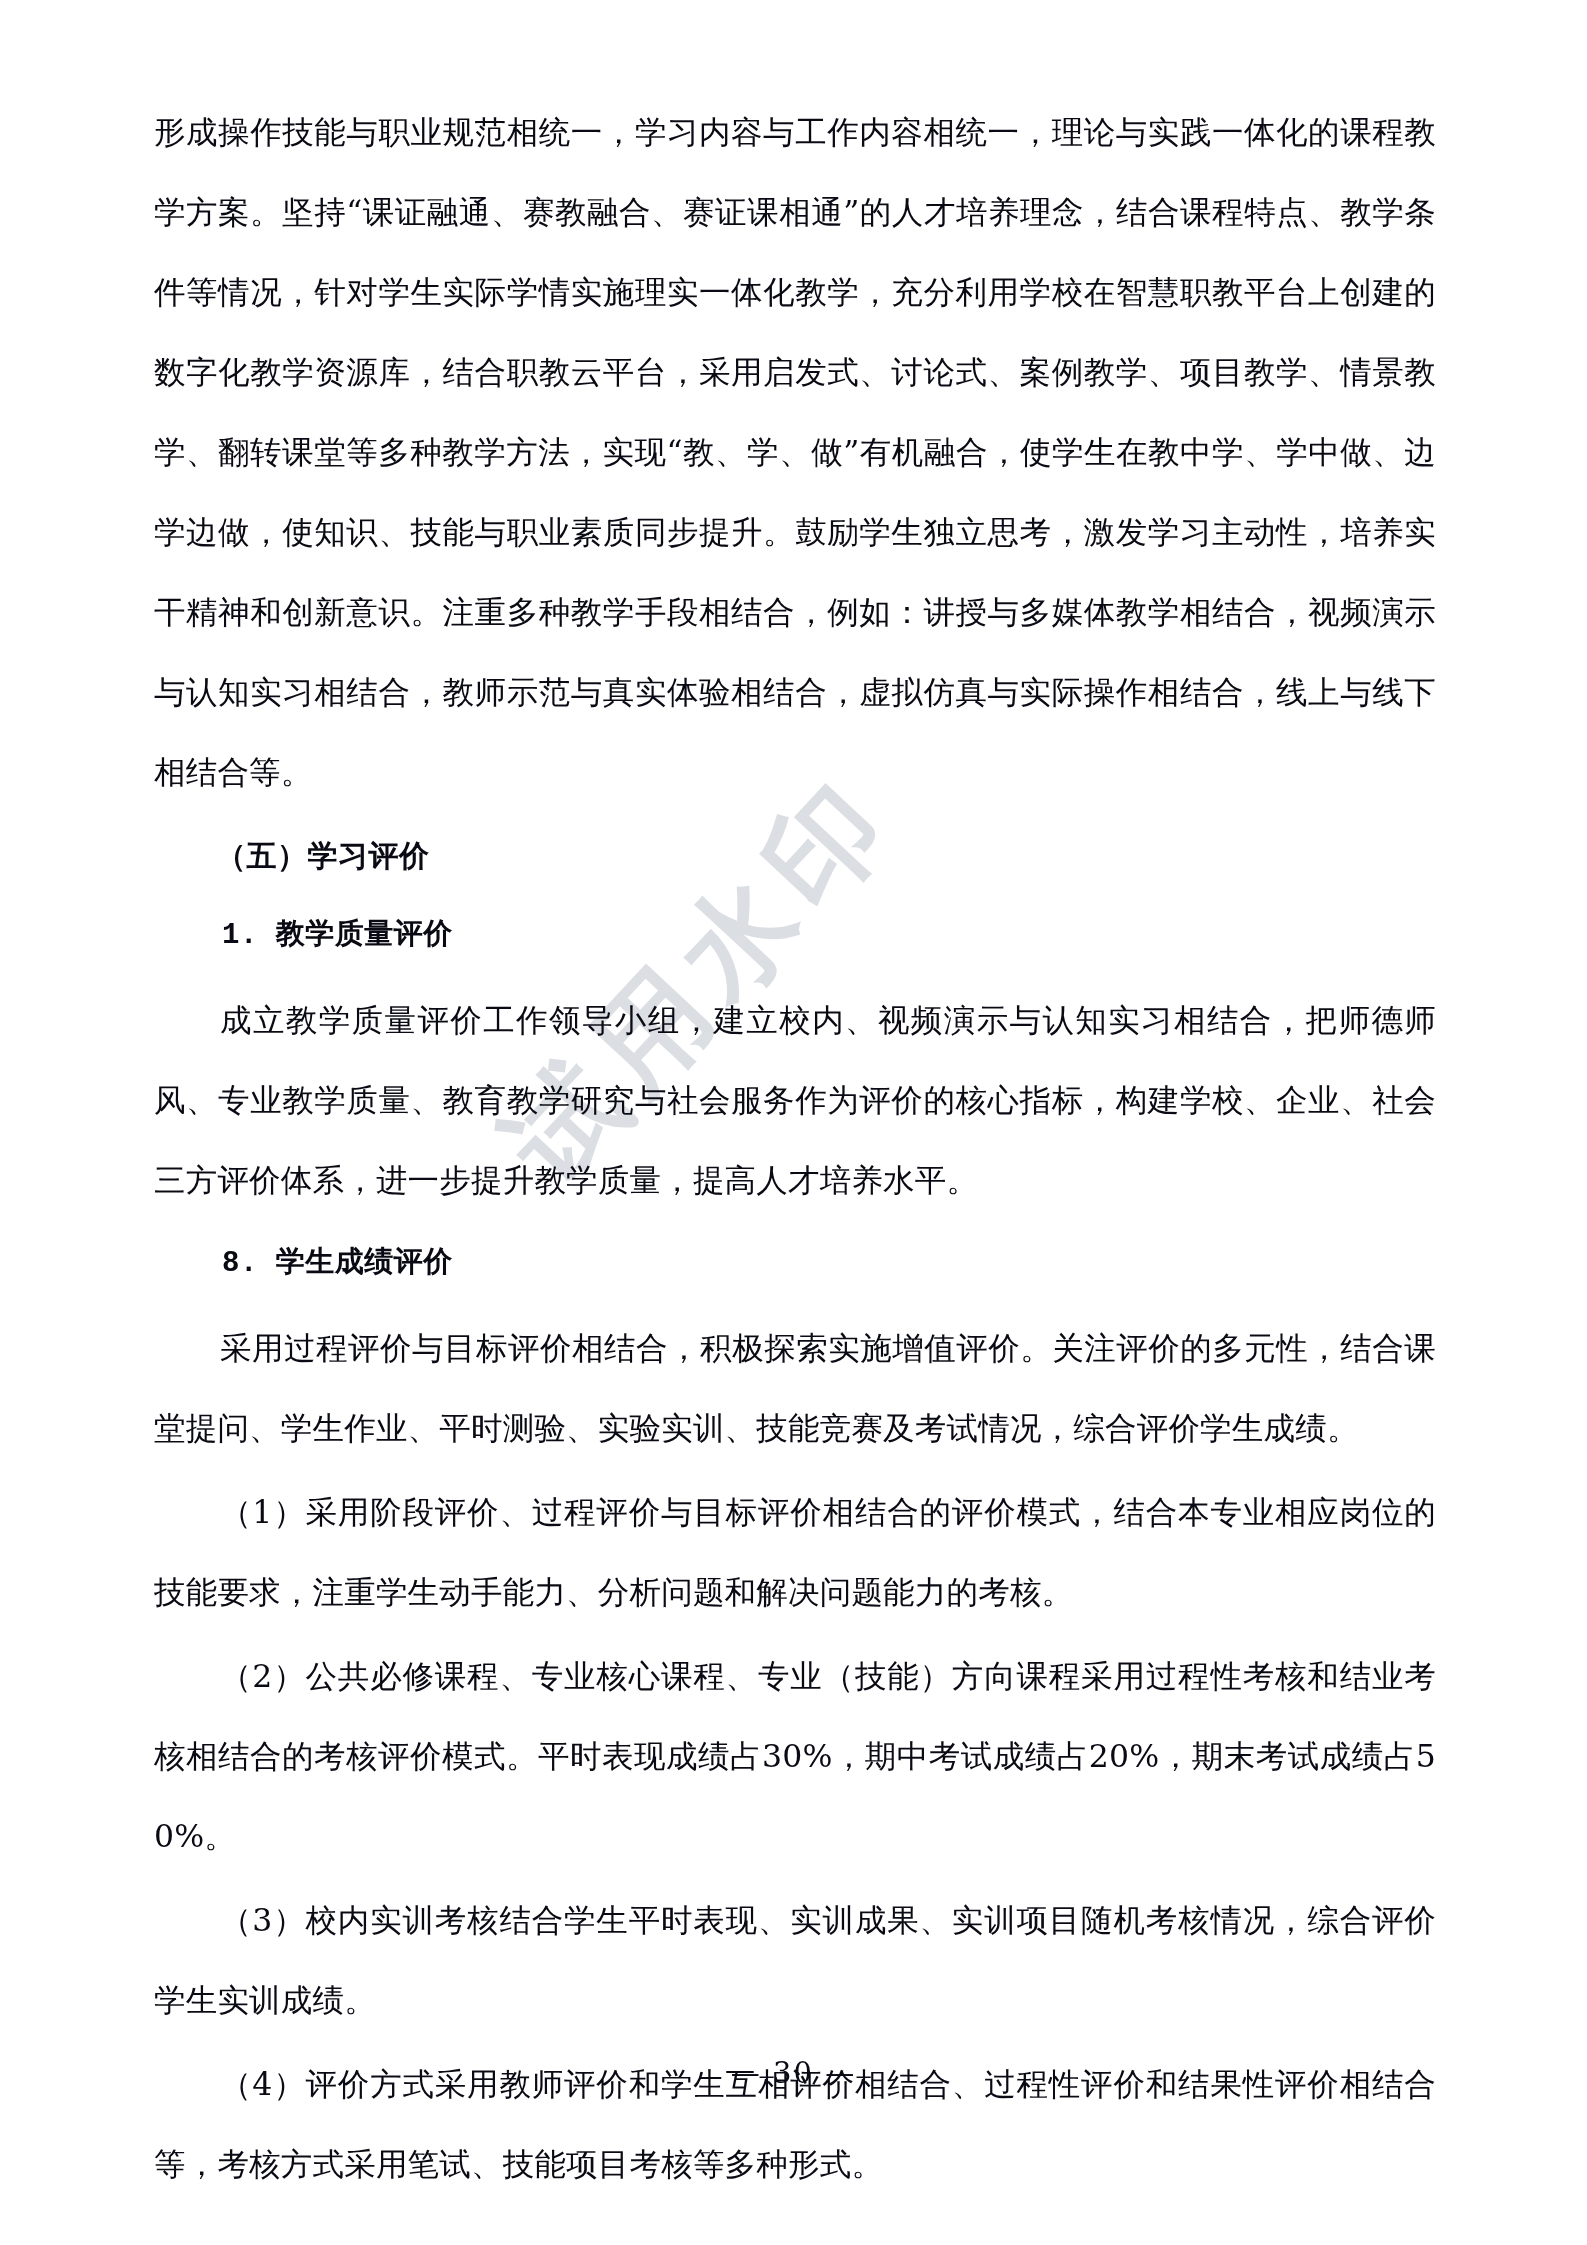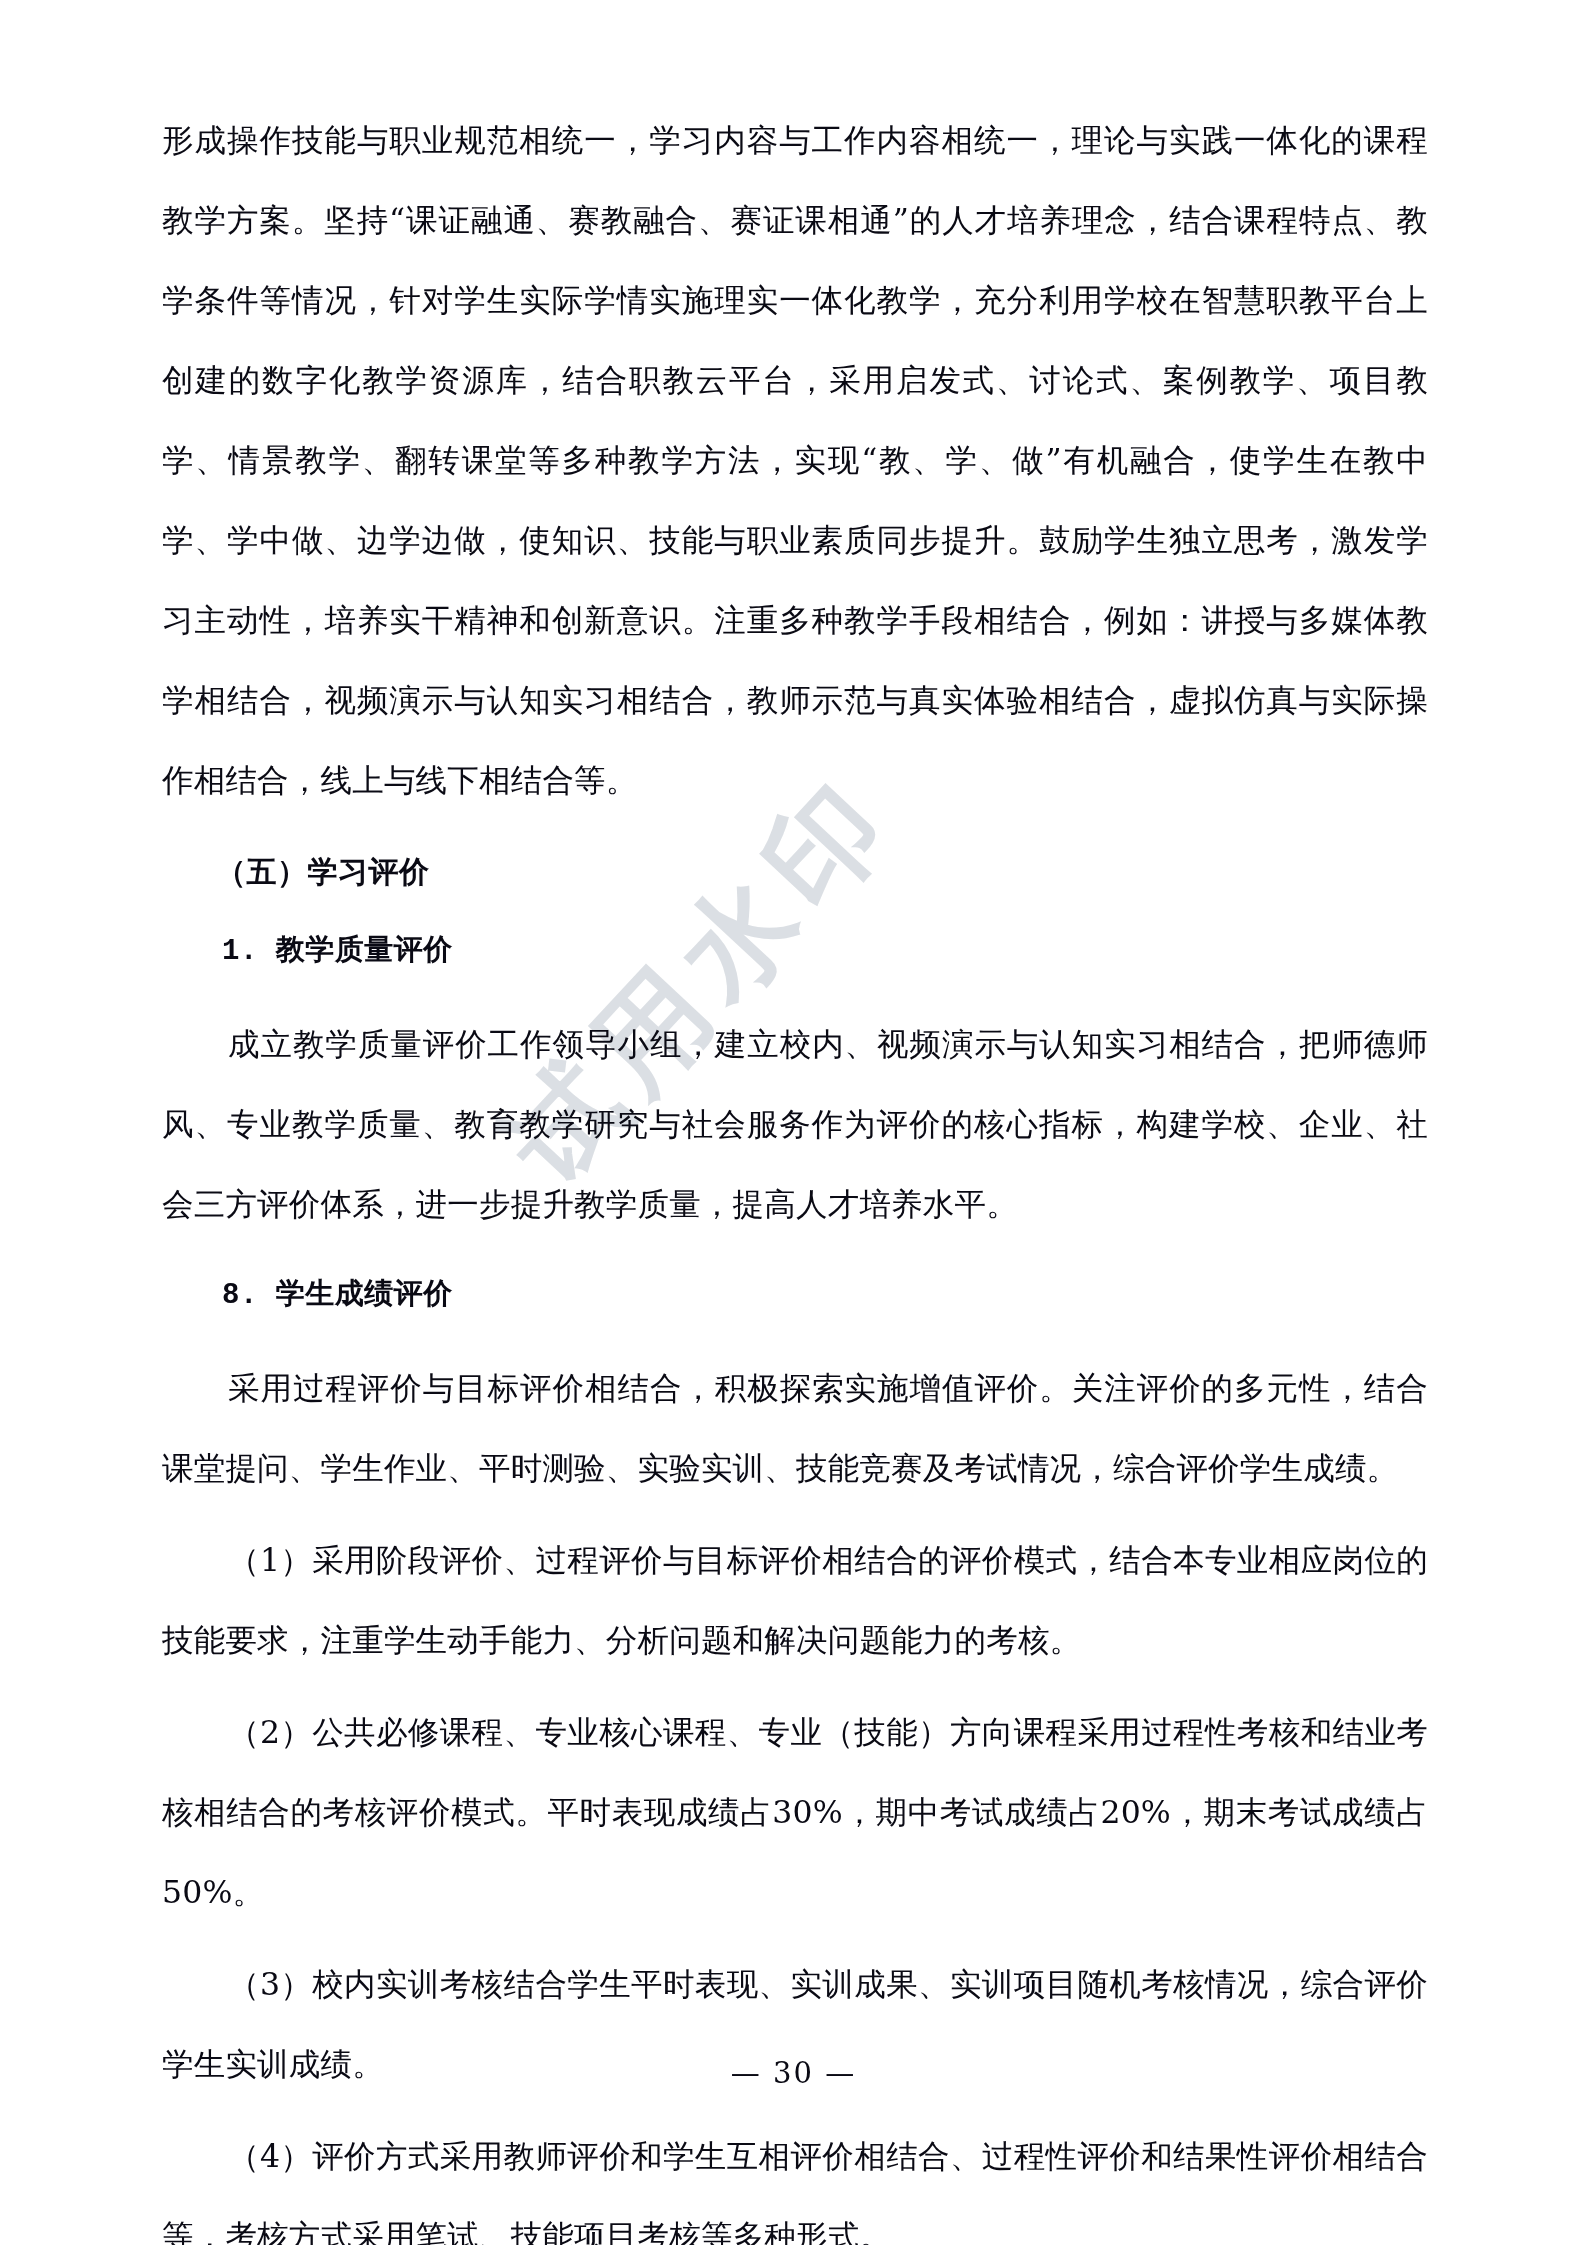--- a/index.html
+++ b/index.html
@@ -56,21 +56,21 @@
   
   .content {
     position: absolute;
     left: 150px;
     top: 88px;
     width: 1290px;
     z-index: 10;
   }
 
   p.body-text {
-    margin: 12px;
+    margin: 4px;
     font-size: 31.5px;
     line-height: 80px;
     text-align: justify;
     text-justify: inter-character;
     letter-spacing: 0.2px;
     text-indent: 0;
     word-break: break-all;
   }
   p.body-text.indent {
     text-indent: 66px;

